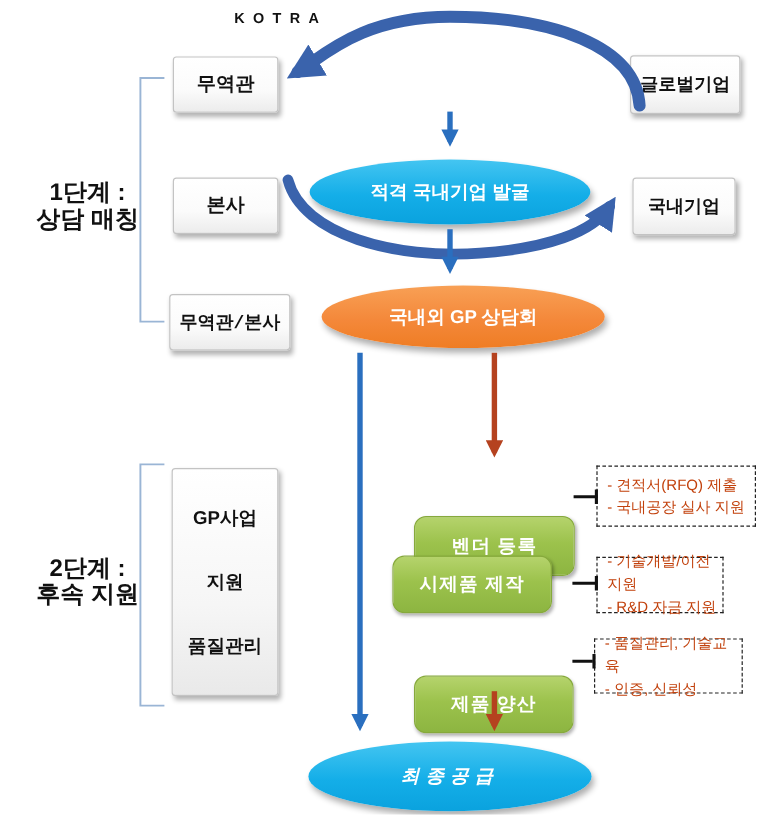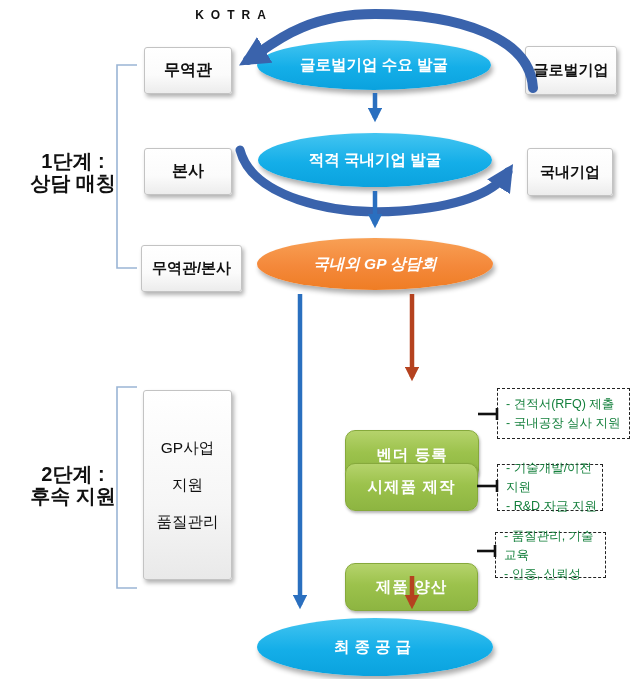--- a/index.html
+++ b/index.html
@@ -7,43 +7,43 @@
   .canvas{position:relative;width:632px;height:679px;background:#fff;overflow:hidden;}
   .abs{position:absolute;}
 
   .kotra-title{left:140px;top:8px;width:100px;text-align:center;font-size:12px;
     font-weight:bold;color:#111;letter-spacing:7px;margin-left:44px;}
 
   .wbox{display:flex;align-items:center;justify-content:center;
     background:linear-gradient(180deg,#ffffff 0%,#fbfbfb 60%,#ececec 100%);
     border:1px solid #c3c3c3;border-radius:3px;
     box-shadow:2px 3px 4px rgba(0,0,0,0.30);
-    font-weight:bold;color:#111;font-size:16px;}
+    font-weight:bold;color:#111;font-size:16px;font-family:Liberation Mono, monospace;}
   .wbox.small{font-size:15px;}
 
   .ellipse{display:flex;align-items:center;justify-content:center;border-radius:50%;
     color:#fff;font-weight:bold;font-size:15.5px;
     box-shadow:2px 4px 5px rgba(0,0,0,0.32);}
   .ellipse.cyan{background:linear-gradient(180deg,#44c5f1 0%,#14aee8 55%,#0aa2de 100%);}
   .ellipse.orange{background:linear-gradient(180deg,#f8a055 0%,#f4883a 55%,#ef7d24 100%);}
 
   .stage-label{width:110px;text-align:center;font-weight:bold;color:#111;
     font-size:20px;line-height:22px;}
 
   .gbox{display:flex;align-items:center;justify-content:center;border-radius:10px;
     background:linear-gradient(180deg,#b5d36c 0%,#9cc24c 45%,#8db541 100%);
     border:1px solid #86a93c;color:#fff;font-weight:bold;font-size:15.5px;
     letter-spacing:1px;box-shadow:1px 2px 3px rgba(0,0,0,0.30);}
 
   .netbox{display:flex;flex-direction:column;align-items:center;justify-content:center;
-    gap:16px;background:linear-gradient(180deg,#ffffff 0%,#f6f6f6 60%,#e9e9e9 100%);
+    gap:32px;background:linear-gradient(180deg,#ffffff 0%,#f6f6f6 60%,#e9e9e9 100%);
     border:1px solid #c3c3c3;border-radius:3px;box-shadow:2px 3px 4px rgba(0,0,0,0.30);
-    font-weight:normal;color:#111;font-size:15.5px;}
+    font-weight:bold;color:#111;font-size:15.5px;}
 
-  .dbox{border:1.6px dashed #222;background:#fff;color:#15803d;font-size:12.5px;
+  .dbox{border:1.6px dashed #222;background:#fff;color:#c2410c;font-size:12.5px;
     line-height:19px;display:flex;flex-direction:column;justify-content:center;
     padding-left:8px;box-sizing:border-box;}
 
   .arrow-layer{left:0;top:0;pointer-events:none;}
 </style>
 </head>
 <body>
 
 <div class="canvas">
 
@@ -58,44 +58,43 @@
     <div>후속 지원</div>
   </div>
 
   <div class="abs wbox" style="left:144px;top:47px;width:86px;height:45px;">무역관</div>
   <div class="abs wbox small" style="left:141px;top:245px;width:99px;height:45px;">무역관/본사</div>
   <div class="abs wbox" style="left:144px;top:148px;width:86px;height:45px;">본사</div>
 
   <div class="abs wbox small" style="left:525px;top:46px;width:90px;height:47px;">글로벌기업</div>
   <div class="abs wbox small" style="left:527px;top:148px;width:84px;height:46px;">국내기업</div>
 
-  <div class="abs ellipse cyan" style="left:257px;top:40px;width:234px;height:50px;">글로벌기업 수요 발굴</div>
   <div class="abs ellipse cyan" style="left:258px;top:133px;width:234px;height:54px;">적격 국내기업 발굴</div>
-  <div class="abs ellipse orange" style="left:257px;top:238px;width:236px;height:52px;font-style:italic;">국내외 GP 상담회</div>
-  <div class="abs ellipse cyan" style="left:257px;top:618px;width:236px;height:58px;letter-spacing:5px;">최종공급</div>
+  <div class="abs ellipse orange" style="left:268px;top:238px;width:236px;height:52px;">국내외 GP 상담회</div>
+  <div class="abs ellipse cyan" style="left:257px;top:618px;width:236px;height:58px;letter-spacing:5px;font-style:italic;">최종공급</div>
 
   <div class="abs netbox" style="left:143px;top:390px;width:87px;height:188px;">
     <div>GP사업</div>
     <div>지원</div>
     <div>품질관리</div>
   </div>
 
   <div class="abs gbox" style="left:345px;top:390px;width:132px;height:48px;margin-top:40px;">벤더 등록</div>
-  <div class="abs gbox" style="left:345px;top:463px;width:131px;height:46px;">시제품 제작</div>
+  <div class="abs gbox" style="left:327px;top:463px;width:131px;height:46px;">시제품 제작</div>
   <div class="abs gbox" style="left:345px;top:527px;width:131px;height:46px;margin-top:36px;">제품 양산</div>
 
   <div class="abs dbox" style="left:497px;top:388px;width:133px;height:51px;">
     <div>- 견적서(RFQ) 제출</div>
     <div>- 국내공장 실사 지원</div>
   </div>
   <div class="abs dbox" style="left:497px;top:464px;width:106px;height:47px;">
     <div>- 기술개발/이전 지원</div>
     <div>- R&amp;D 자금 지원</div>
   </div>
-  <div class="abs dbox" style="left:495px;top:532px;width:111px;height:46px;">
+  <div class="abs dbox" style="left:495px;top:532px;width:124px;height:46px;">
     <div>- 품질관리, 기술교육</div>
     <div>- 인증, 신뢰성</div>
   </div>
 
   <svg class="abs arrow-layer" width="632" height="679" viewBox="0 0 632 679">
     <defs>
       <marker id="mSwoosh" viewBox="0 0 10 10" refX="6.5" refY="5" markerWidth="3" markerHeight="3" orient="auto">
           <path d="M0 0 L10 5 L0 10 z" fill="#3a63ac"></path>
         </marker>
       <marker id="mBlue" viewBox="0 0 10 10" refX="7" refY="5" markerWidth="3.6" markerHeight="3.2" orient="auto">

